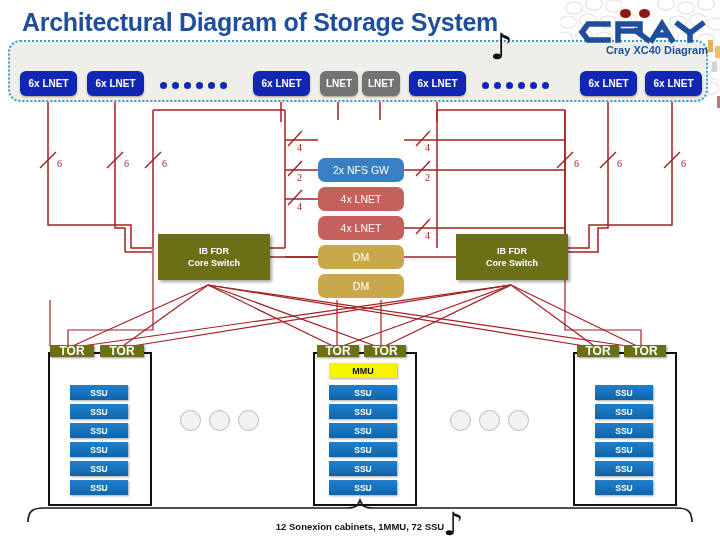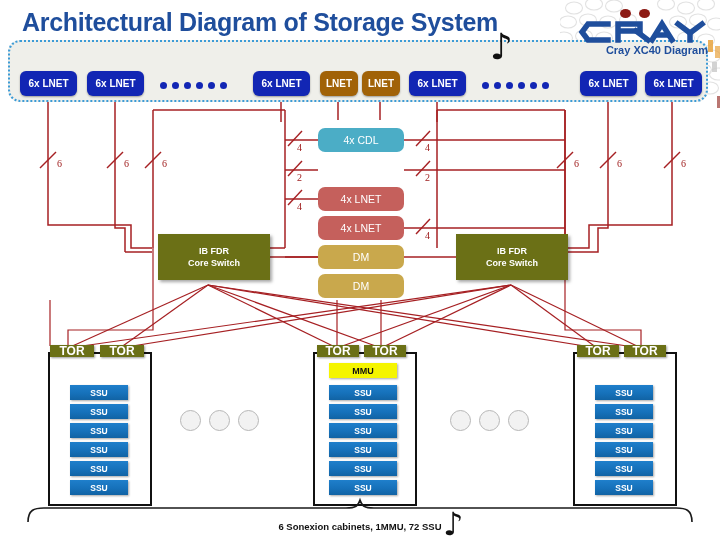--- a/index.html
+++ b/index.html
@@ -97,21 +97,21 @@
     font-size: 10px;
     font-weight: bold;
     display: flex;
     align-items: center;
     justify-content: center;
     z-index: 6;
     box-shadow: 0 1px 2px rgba(0,0,0,0.35);
     white-space: nowrap;
   }
   .lnet.blue  { background: #1226B4; }
-  .lnet.red   { background: #a16207; }
+  .lnet.red   { background: #737373; }
 
   .dotrow {
     position: absolute;
     top: 80px;
     height: 10px;
     z-index: 6;
     display: flex;
     align-items: center;
   }
   .dotrow i {
@@ -434,21 +434,21 @@
   <div class="slash-lbl" style="left:617px;top:158px;">6</div>
   <div class="slash-lbl" style="left:681px;top:158px;">6</div>
 
   <div class="slash-lbl" style="left:297px;top:142px;">4</div>
   <div class="slash-lbl" style="left:297px;top:172px;">2</div>
   <div class="slash-lbl" style="left:297px;top:201px;">4</div>
   <div class="slash-lbl" style="left:425px;top:142px;">4</div>
   <div class="slash-lbl" style="left:425px;top:172px;">2</div>
   <div class="slash-lbl" style="left:425px;top:230px;">4</div>
 
-  <div class="svc" style="top:128px;background:#4BADC6;">4x CDL</div>
+  <div class="svc" style="top:158px;background:#3A7FC1;">2x NFS GW</div>
   <div class="svc" style="top:187px;background:#C5605C;">4x LNET</div>
   <div class="svc" style="top:216px;background:#C5605C;">4x LNET</div>
   <div class="svc" style="top:245px;background:#C9A84C;">DM</div>
   <div class="svc" style="top:274px;background:#C9A84C;">DM</div>
 
   <div class="coresw" style="left:158px;top:234px;">
     <span>IB FDR</span>
     <span>Core Switch</span>
   </div>
   <div class="coresw" style="left:456px;top:234px;">
@@ -496,15 +496,15 @@
   <div class="ssu" style="left:595px;top:404px;width:58px;">SSU</div>
   <div class="ssu" style="left:595px;top:423px;width:58px;">SSU</div>
   <div class="ssu" style="left:595px;top:442px;width:58px;">SSU</div>
   <div class="ssu" style="left:595px;top:461px;width:58px;">SSU</div>
   <div class="ssu" style="left:595px;top:480px;width:58px;">SSU</div>
 
   <svg class="wires" style="z-index:7;">
     <path d="M28,522 C28,510 34,508 44,508 L346,508 C356,508 358,506 360,500 C362,506 364,508 374,508 L676,508 C686,508 692,510 692,522" fill="none" stroke="#1a1a1a" stroke-width="1.6"></path>
   </svg>
   <div class="note-glyph" style="left:443px;top:505px;font-size:32px;">♪</div>
-  <div class="bottom-caption">6 Sonexion cabinets, 1MMU, 72 SSU</div>
+  <div class="bottom-caption">12 Sonexion cabinets, 1MMU, 72 SSU</div>
 
 </div>
 
 </body></html>

